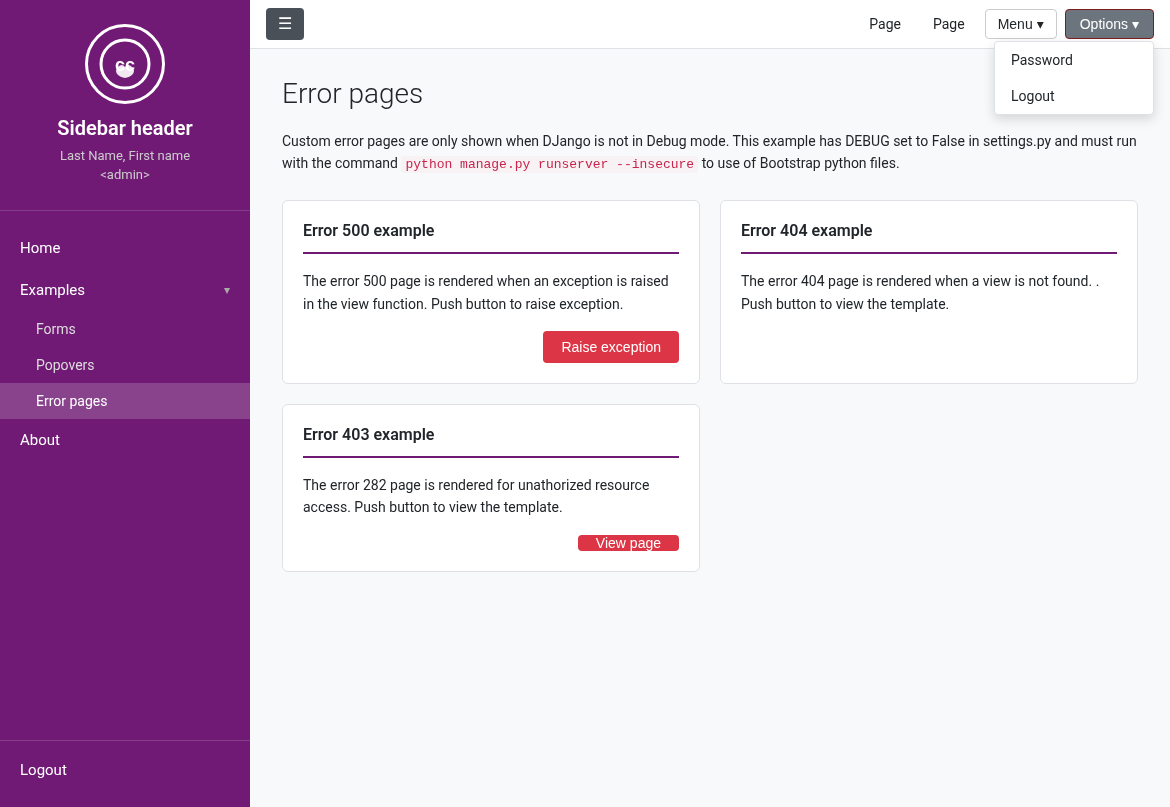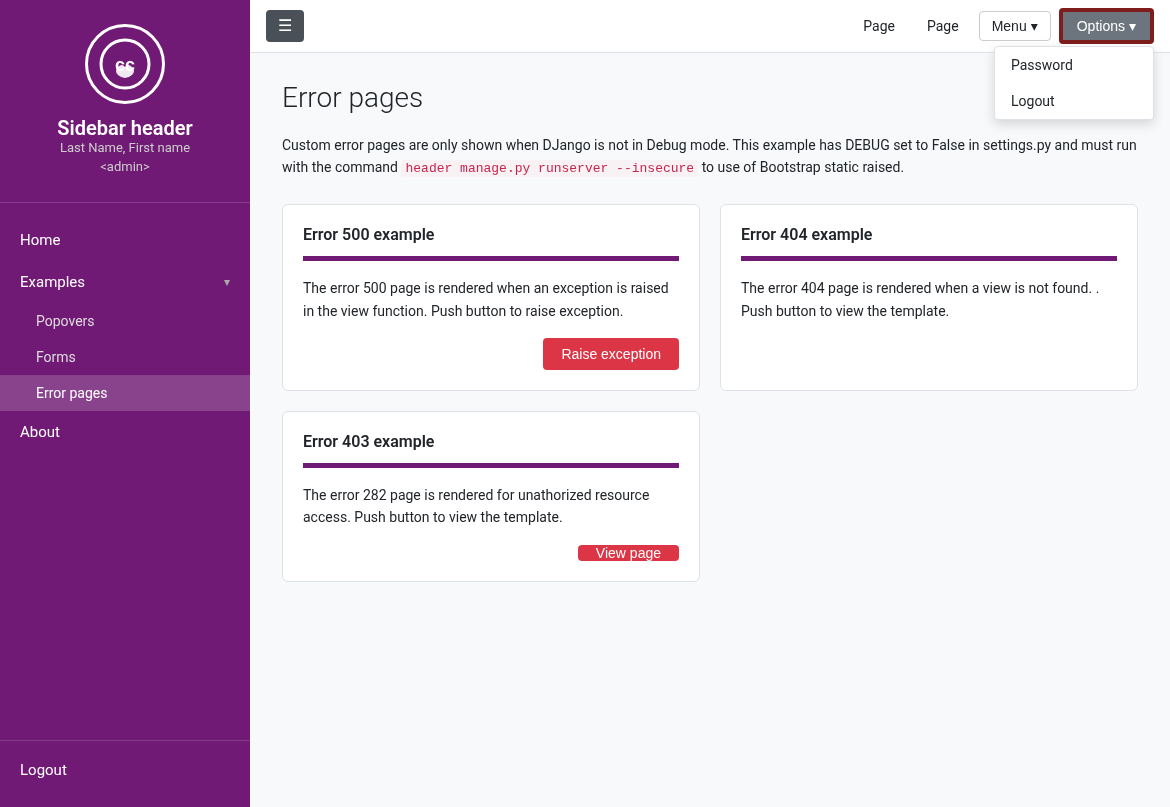--- a/index.html
+++ b/index.html
@@ -33,21 +33,21 @@
     }
     .logo-circle svg {
       width: 54px;
       height: 54px;
     }
     .sidebar-header-title {
       font-size: 20px;
       font-weight: 600;
       color: #fff;
       text-align: left;
-      margin-bottom: 0;
+      margin-bottom: 8px;
     }
     .sidebar-user {
       font-size: 13px;
       color: #ccc;
       text-align: left;
       margin-bottom: 4px;
     }
     .sidebar-divider {
       border: none;
       border-top: 1px solid rgba(255,255,255,0.15);
@@ -138,21 +138,21 @@
       cursor: pointer;
       font-size: 14px;
       color: #212529;
       display: flex;
       align-items: center;
       gap: 4px;
       text-align: center;
     }
     .options-btn {
       background: #6c757d;
-      border: 4px solid #7f1d1d;
+      border: 1px solid #7f1d1d;
       color: #fff;
       padding: 6px 14px;
       border-radius: 4px;
       cursor: pointer;
       font-size: 14px;
       display: flex;
       align-items: center;
       gap: 4px;
     }
     .dropdown-menu {
@@ -214,21 +214,21 @@
       flex: 1;
       display: flex;
       flex-direction: column;
     }
     .card-title {
       font-size: 16px;
       font-weight: 600;
       color: #212529;
       margin-bottom: 16px;
       padding-bottom: 12px;
-      border-bottom: 5px solid #701a75;
+      border-bottom: 2px solid #701a75;
     }
     .card-body {
       font-size: 14px;
       color: #212529;
       line-height: 1.6;
       flex: 1;
     }
     .card-footer {
       display: flex;
       justify-content: flex-end;
@@ -282,22 +282,22 @@
   <hr class="sidebar-divider">
   <nav class="sidebar-nav">
     <div class="sidebar-nav-item">
       <span>Home</span>
     </div>
     <div class="sidebar-nav-item">
       <span>Examples</span>
       <span class="chevron">▾</span>
     </div>
     <div class="sidebar-nav-sub">
+      <div class="sidebar-nav-sub-item">Forms</div>
       <div class="sidebar-nav-sub-item">Popovers</div>
-      <div class="sidebar-nav-sub-item">Forms</div>
       <div class="sidebar-nav-sub-item active">Error pages</div>
     </div>
     <div class="sidebar-nav-item">
       <span>About</span>
     </div>
   </nav>
   <div class="sidebar-bottom">
     <div class="sidebar-nav-item">
       <span>Logout</span>
     </div>
@@ -328,22 +328,22 @@
         <a class="dropdown-item">Logout</a>
       </div>
     </div>
   </nav>
 
   <div class="content">
     <h1 class="page-title">Error pages</h1>
 
     <p class="description">
       <span>Custom error pages are only shown when DJango is not in Debug mode. This example has DEBUG set to False in settings.py and must run with the command</span>
-      <code>header manage.py runserver --insecure</code>
-      <span>to use of Bootstrap static raised.</span>
+      <code>python manage.py runserver --insecure</code>
+      <span>to use of Bootstrap python files.</span>
     </p>
 
     <div class="cards-row">
 
       <div class="card">
         <div class="card-title">Error 500 example</div>
         <div class="card-body">The error 500 page is rendered when an exception is raised in the view function. Push button to raise exception.</div>
         <div class="card-footer">
           <button class="btn-danger">Raise exception</button>
         </div>

